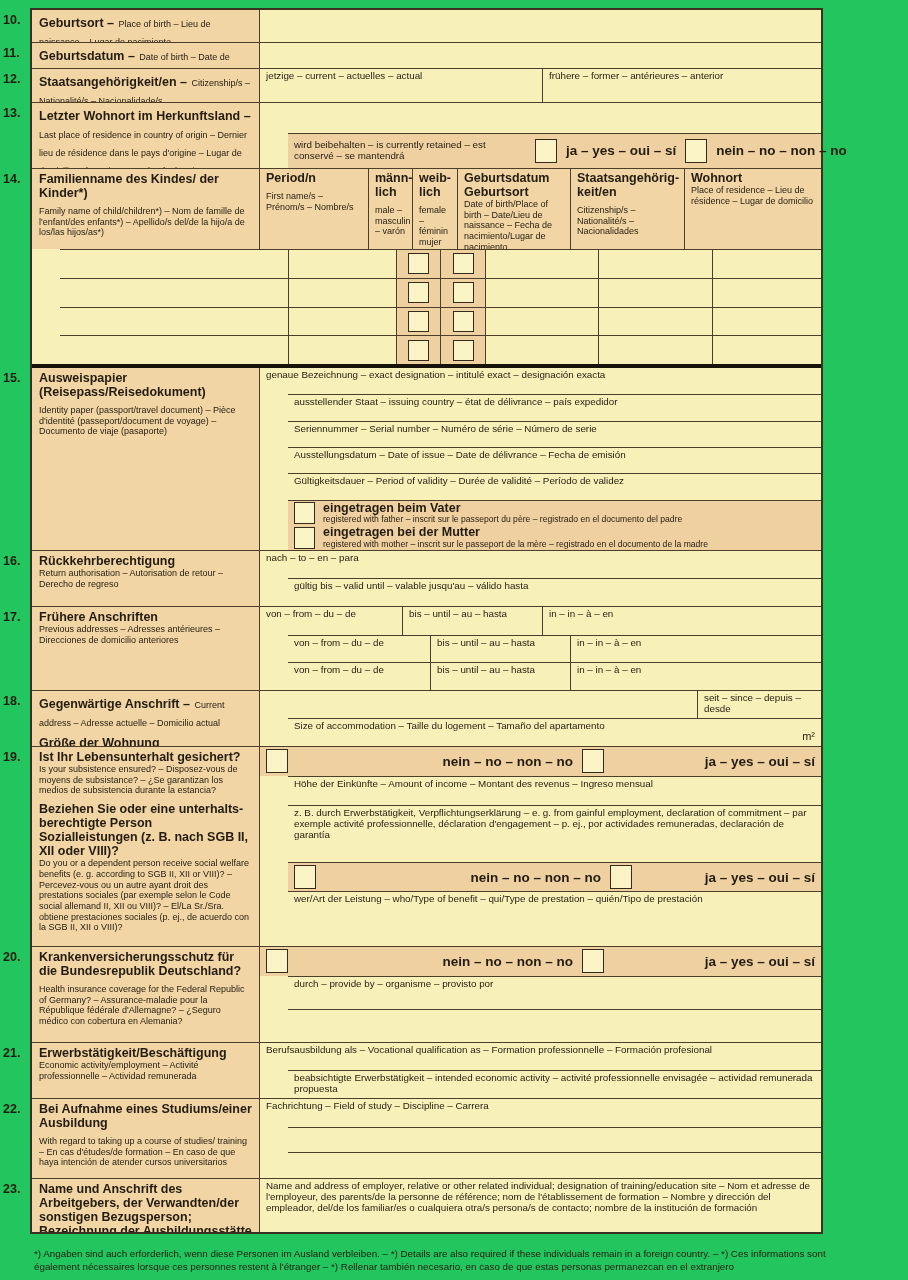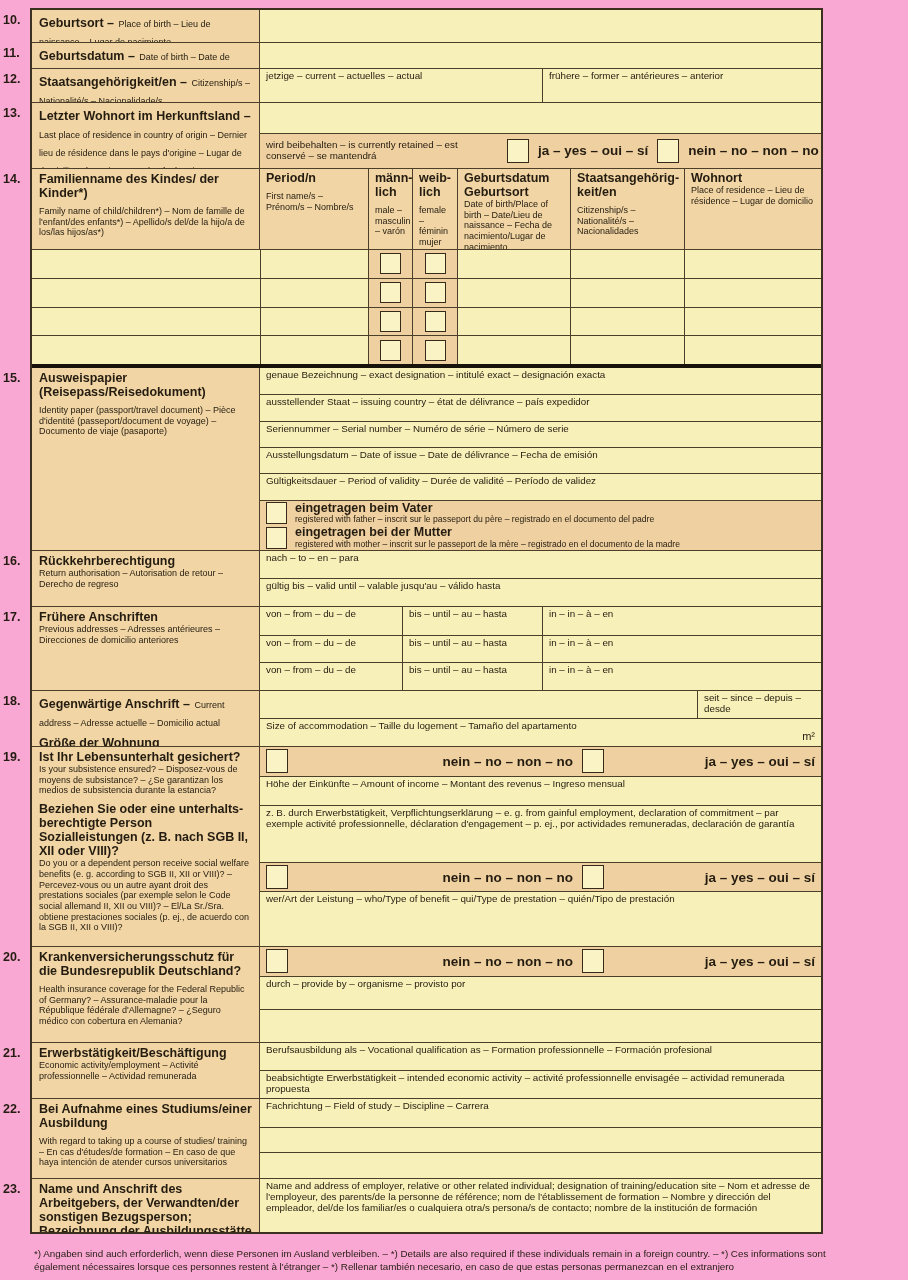--- a/index.html
+++ b/index.html
@@ -1,27 +1,27 @@
 <!DOCTYPE html>
 <html><head>
 <meta charset="utf-8">
 <style>
   html,body{margin:0;padding:0;}
-  .sheet{position:relative;width:908px;height:1280px;background:#f9a8d4;
+  .sheet{position:relative;width:908px;height:1280px;background:#22c55e;
          font-family:"Liberation Sans",sans-serif;color:#241c10;overflow:hidden;}
   .ftable{position:absolute;left:30px;top:8px;width:793px;border:2px solid #3c3020;background:#f7f0b8;box-sizing:border-box;}
   .trow{position:relative;display:flex;border-top:1px solid #4c3f2a;box-sizing:border-box;}
   .trow:first-child{border-top:none;}
   .sep-top{border-top:4px solid #17120a;}
   .num{position:absolute;left:-29px;top:3px;font-size:12.5px;font-weight:bold;}
   .lcell{flex:0 0 228px;background:#f1d5a4;border-right:1px solid #4c3f2a;
          padding:3px 7px;box-sizing:border-box;overflow:hidden;}
   .rarea{flex:1;display:flex;flex-direction:column;min-width:0;}
   .sub{display:flex;box-sizing:border-box;min-width:0;}
-  .sub + .sub{border-top:1px solid #4c3f2a;}
+  .sub + .sub{border-top:1px solid #4c3f2a;margin-left:28px;}
   .fcell{box-sizing:border-box;padding:2px 6px;min-width:0;overflow:hidden;}
   .fcell + .fcell{border-left:1px solid #4c3f2a;}
   .icell{background:#f7f0b8;}
   .band{background:#efd0a0;}
   .de{font-weight:bold;font-size:12.5px;line-height:1.13;display:inline;}
   .deblk{font-weight:bold;font-size:12.5px;line-height:1.13;display:block;}
   .tr{font-size:9px;line-height:1.18;display:inline;}
   .trblk{font-size:9px;line-height:1.18;display:block;}
   .fl{font-size:9.8px;line-height:1.12;display:block;}
   .yn{font-size:13.5px;font-weight:600;white-space:nowrap;text-align:right;}

